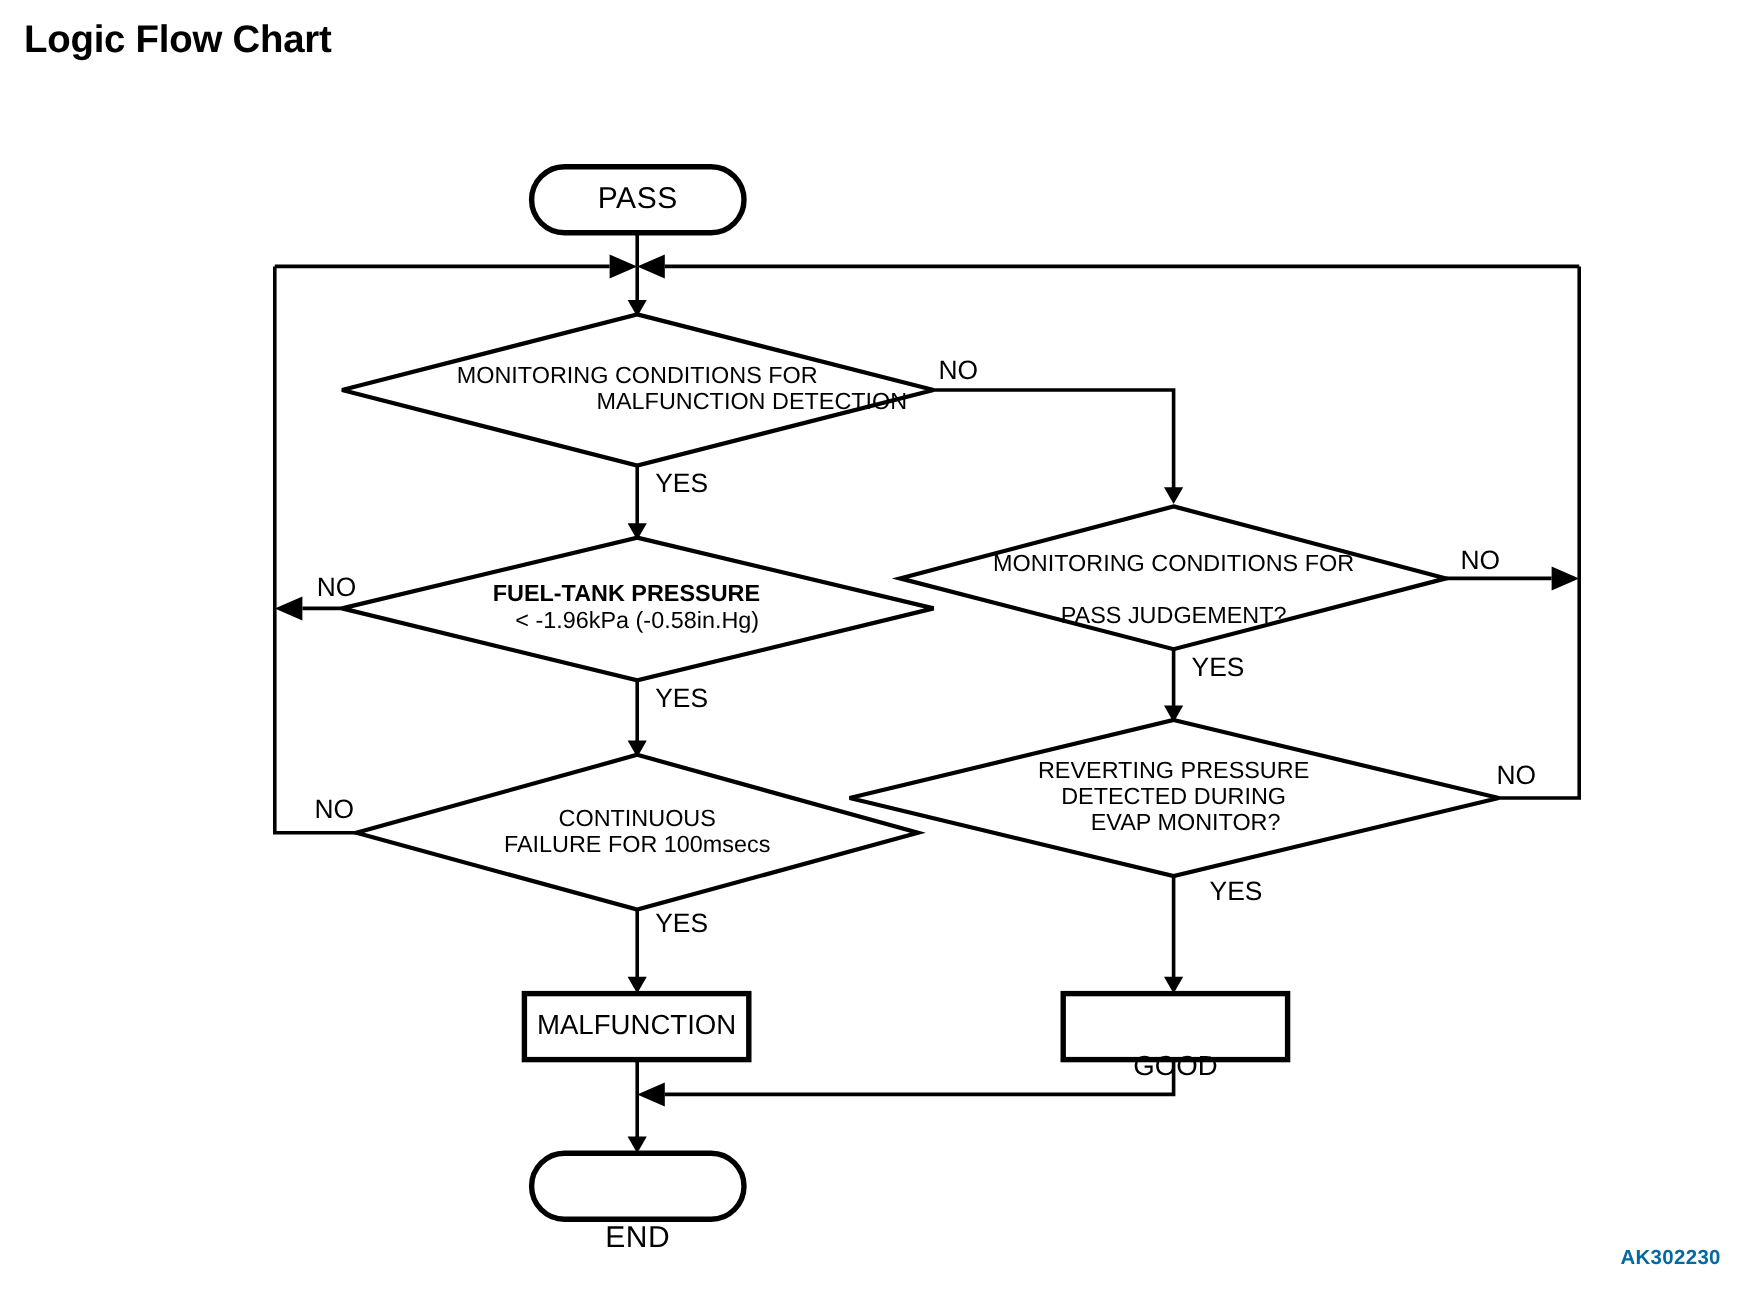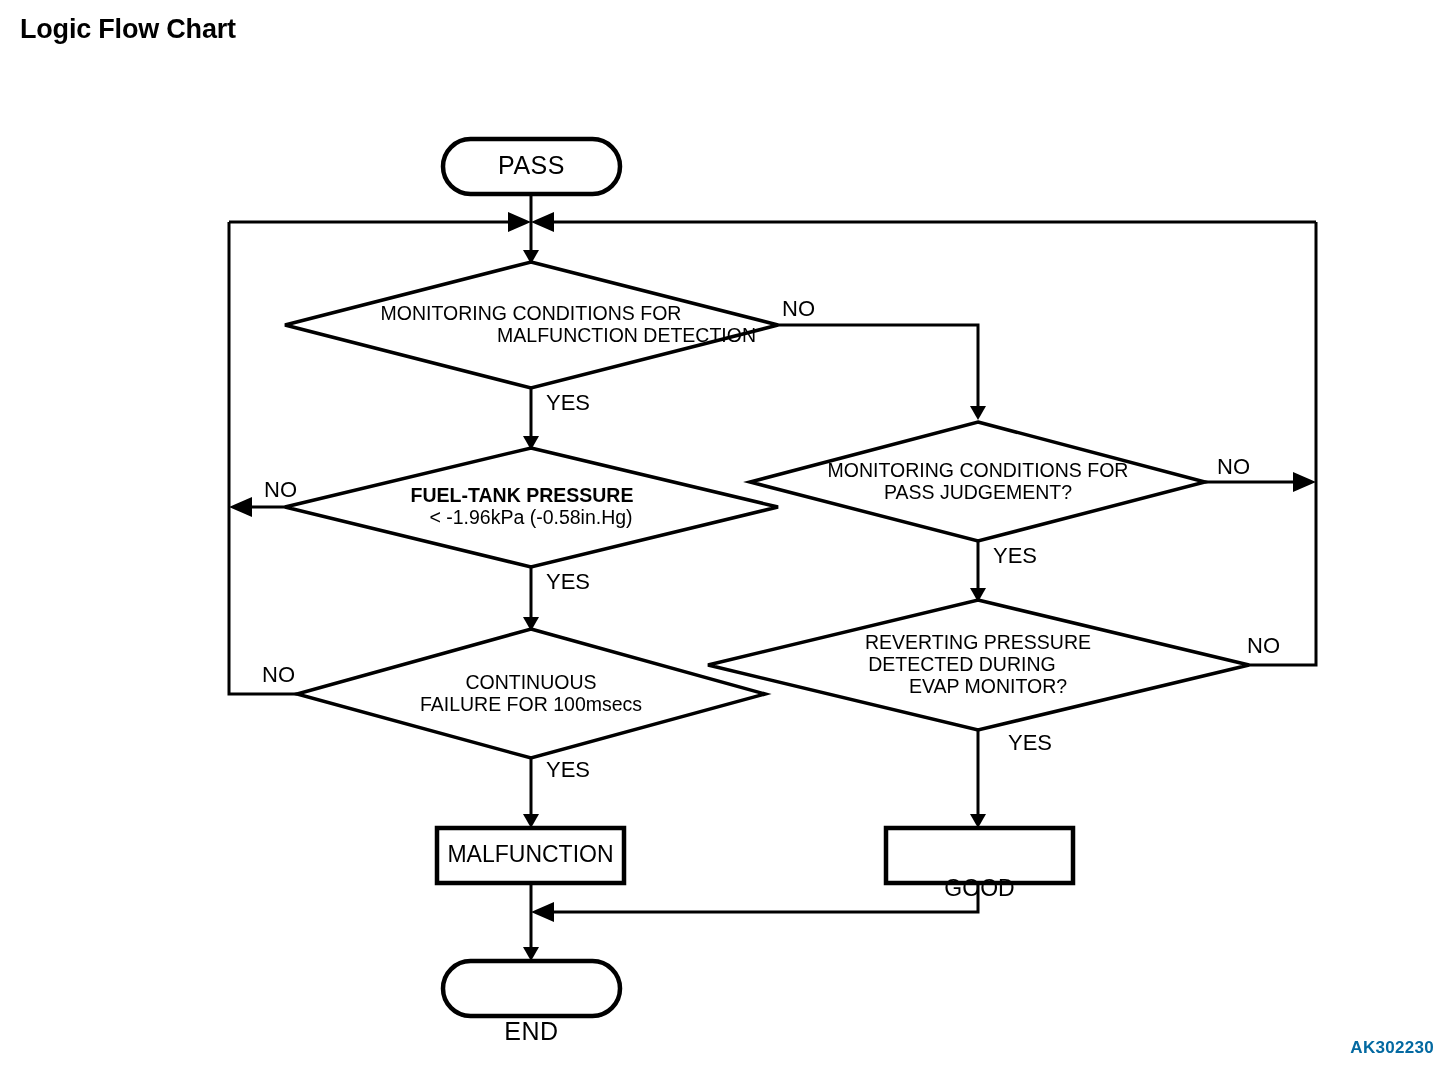--- a/index.html
+++ b/index.html
@@ -12,21 +12,21 @@
     height: 1074px;
     font-family: "Liberation Sans", sans-serif;
     color: #000000;
     position: relative;
     overflow: hidden;
   }
   #page-title {
     position: absolute;
     left: 20px;
     top: 14px;
-    font-size: 27px;
+    font-size: 32px;
     font-weight: bold;
     letter-spacing: -0.2px;
     color: #000;
     white-space: nowrap;
   }
   #ref-code {
     position: absolute;
     right: 22px;
     bottom: 16px;
     font-size: 17px;
@@ -153,24 +153,24 @@
 <div class="node-text" style="left:306px; top:302px; width:450px;">MONITORING CONDITIONS FOR</div>
 <div class="node-text" style="left:306px; top:324px; width:450px;text-align:right;">MALFUNCTION DETECTION</div>
 
 <div class="node-text" style="left:297px; top:484px; width:450px;font-weight:bold;">FUEL-TANK PRESSURE</div>
 <div class="node-text" style="left:306px; top:506px; width:450px;">&lt; -1.96kPa (-0.58in.Hg)</div>
 
 <div class="node-text" style="left:311px; top:671px; width:440px;">CONTINUOUS</div>
 <div class="node-text" style="left:311px; top:693px; width:440px;">FAILURE FOR 100msecs</div>
 
 <div class="node-text" style="left:763px; top:459px; width:430px;">MONITORING CONDITIONS FOR</div>
-<div class="node-text" style="left:763px; top:481px; width:430px;text-align:center;">PASS JUDGEMENT?</div>
+<div class="node-text" style="left:763px; top:502px; width:430px;text-align:center;">PASS JUDGEMENT?</div>
 
 <div class="node-text" style="left:758px; top:631px; width:440px;">REVERTING PRESSURE</div>
-<div class="node-text" style="left:742px; top:653px; width:440px;">DETECTED DURING</div>
+<div class="node-text" style="left:758px; top:653px; width:440px;">DETECTED DURING</div>
 <div class="node-text" style="left:768px; top:675px; width:440px;">EVAP MONITOR?</div>
 
 <div class="node-text box-text" style="left:437px; top:843px; width:187px;">MALFUNCTION</div>
 <div class="node-text box-text" style="left:886px; top:877px; width:187px;">GOOD</div>
 
 <div class="node-text terminal-text" style="left:443px; top:976px; width:177px;margin-top:44px;">END</div>
 
 <div class="edge-label" style="left:782px; top:296px;">NO</div>
 <div class="edge-label" style="left:546px; top:390px;">YES</div>
 

